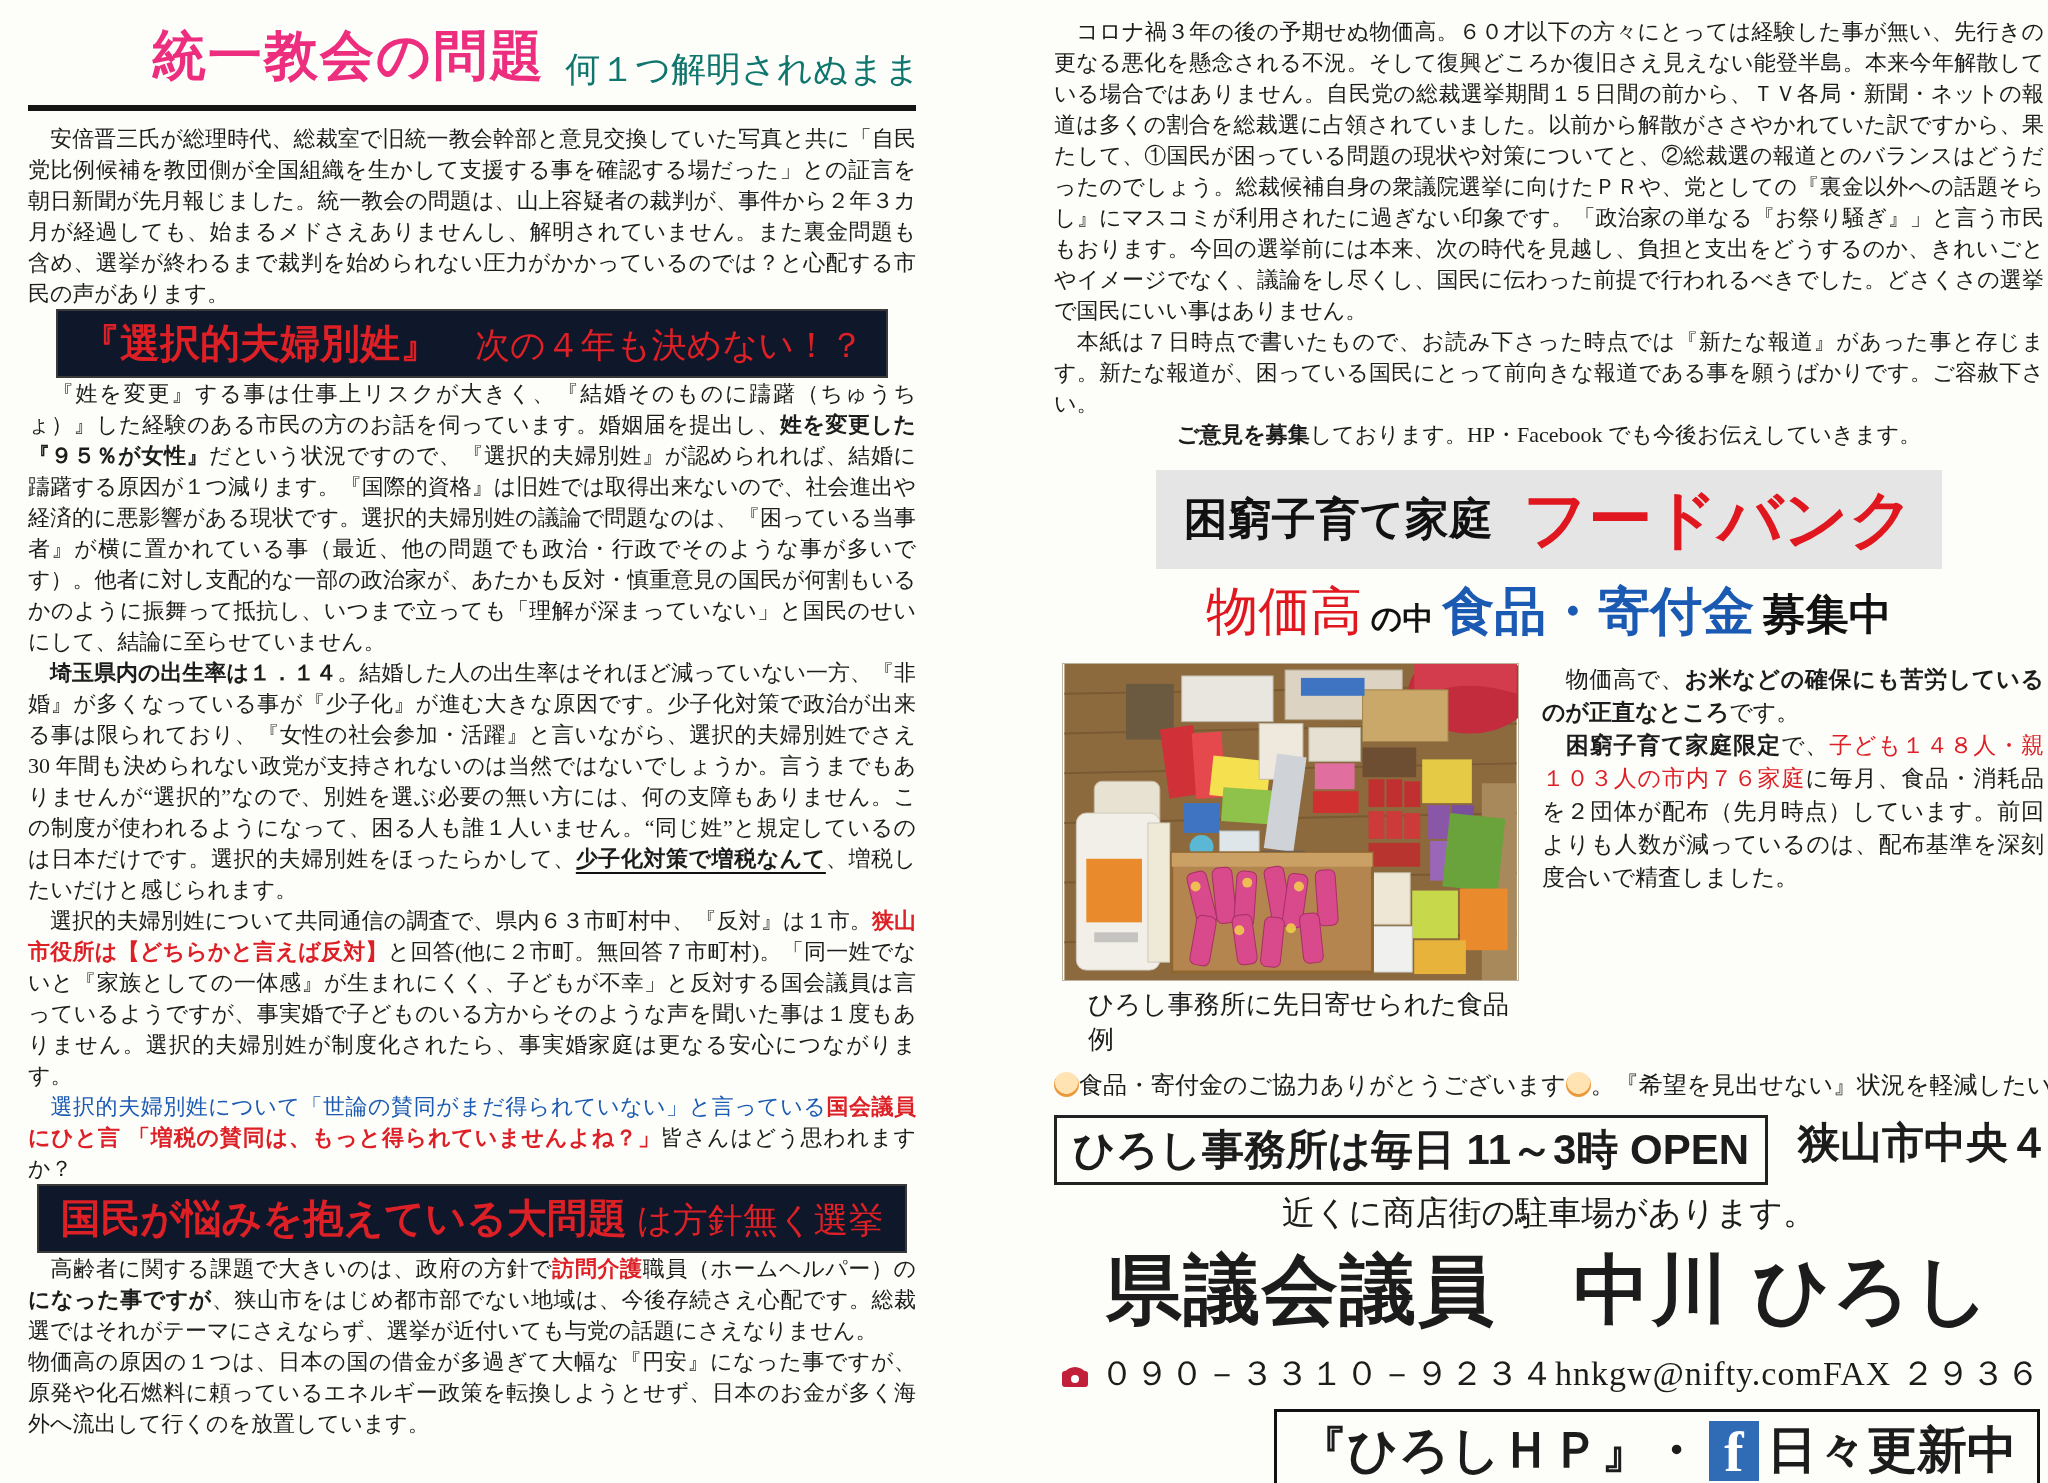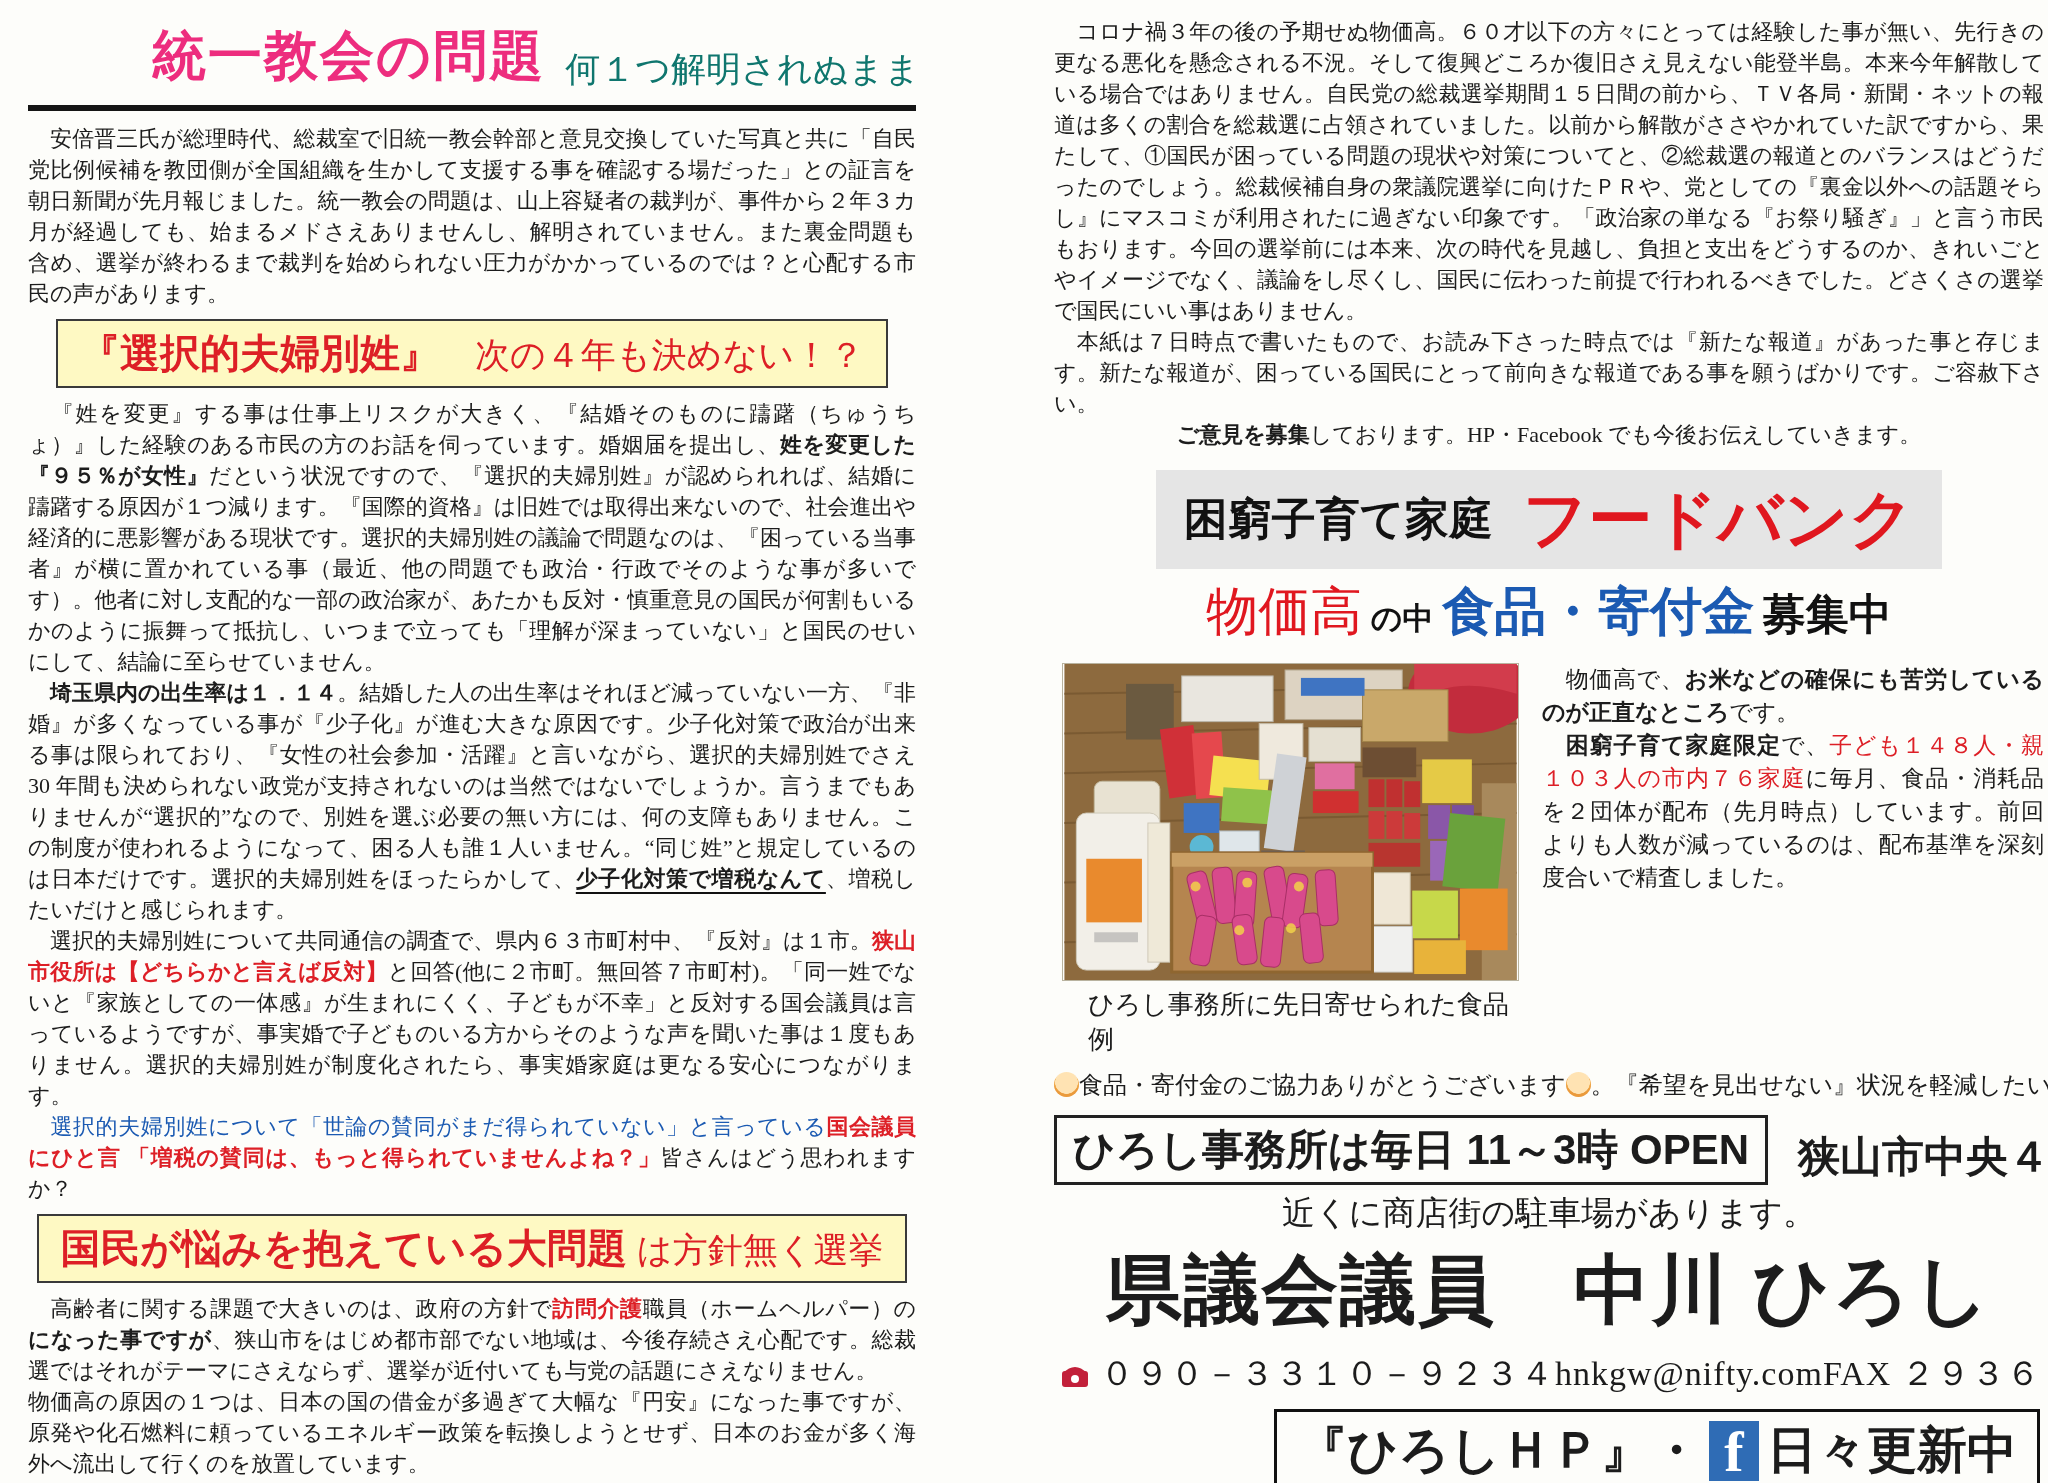--- a/index.html
+++ b/index.html
@@ -25,21 +25,21 @@
   .bu{font-family:"Liberation Sans","DejaVu Sans",sans-serif;font-weight:bold;
       text-decoration:underline;text-underline-offset:6px;text-decoration-thickness:2px;text-decoration-color:#111;}
 
   
   .h1wrap{border-bottom:6px solid #151515;padding:4px 4px 12px 124px;margin-bottom:12px;
           display:flex;align-items:flex-end;gap:20px;white-space:nowrap;}
   .h1main{font-family:"Liberation Sans","DejaVu Sans",sans-serif;font-weight:bold;
           font-size:54px;color:#ed2d7e;letter-spacing:2px;}
   .h1sub{font-family:"Liberation Sans","DejaVu Sans",sans-serif;font-size:35px;color:#0f766e;}
 
-  .boxhead{border:2px solid #3a3a3a;background:#fef9c3;width:fit-content;margin:10px auto;
+  .boxhead{border:2px solid #3a3a3a;background:#0f172a;width:fit-content;margin:0 auto;
            padding:5px 22px;white-space:nowrap;}
   .bh-strong{font-family:"Liberation Sans","DejaVu Sans",sans-serif;font-weight:bold;font-size:40px;color:#dd1f26;}
   .bh-light{font-family:"Liberation Sans","DejaVu Sans",sans-serif;font-size:35px;color:#dd1f26;}
 
   
   .banner{background:#e5e5e5;width:fit-content;margin:20px auto 6px;padding:6px 28px;
           display:flex;align-items:center;gap:30px;white-space:nowrap;}
   .banner-label{font-family:"Liberation Sans","DejaVu Sans",sans-serif;font-weight:bold;font-size:44px;color:#111;}
   .banner-title{font-family:"Liberation Sans","DejaVu Sans",sans-serif;font-weight:bold;font-size:64px;color:#e0171f;}
   .subbanner{text-align:center;margin:8px 0 16px;white-space:nowrap;}
@@ -53,21 +53,21 @@
   .photo{display:block;width:455px;height:316px;border:1px solid #b9b39f;}
   .caption{font-size:26px;margin-top:6px;padding-left:26px;}
   .side-col{flex:1;font-size:23px;line-height:33px;}
   .side-col p{margin:0;text-align:justify;}
 
   .thanks{font-size:24px;margin:12px 0 14px;white-space:nowrap;}
   .emoji-face{display:inline-block;width:25px;height:25px;border-radius:50%;vertical-align:-4px;
       background:radial-gradient(circle at 50% 42%,#ffe3b3 58%,#f2ad4e 60%);
       box-shadow:inset 0 -3px 0 rgba(220,120,30,.35);}
 
-  .office-row{display:flex;align-items:flex-end;gap:30px;margin:4px 0 6px;}
+  .office-row{display:flex;align-items:flex-start;gap:30px;margin:4px 0 6px;}
   .office-box{border:3px solid #222;padding:4px 16px;font-family:"Liberation Sans","DejaVu Sans",sans-serif;
               font-weight:bold;font-size:42px;white-space:nowrap;}
   .office-address{font-family:"Liberation Sans","DejaVu Sans",sans-serif;font-weight:bold;font-size:42px;white-space:nowrap;}
   .parking{text-align:center;font-size:33px;margin:2px 0 4px;}
   .name{text-align:center;font-family:"Liberation Sans","DejaVu Sans",sans-serif;font-weight:bold;
         font-size:76px;letter-spacing:2px;margin:2px 0 8px;white-space:nowrap;}
   .contact{display:flex;align-items:center;justify-content:space-between;font-size:34px;
            letter-spacing:1px;padding:0 6px;white-space:nowrap;}
   .phone-wrap{display:inline-flex;align-items:center;gap:10px;}
   .footer-box{border:3px solid #111;width:fit-content;margin:12px 4px 0 auto;padding:5px 20px;

